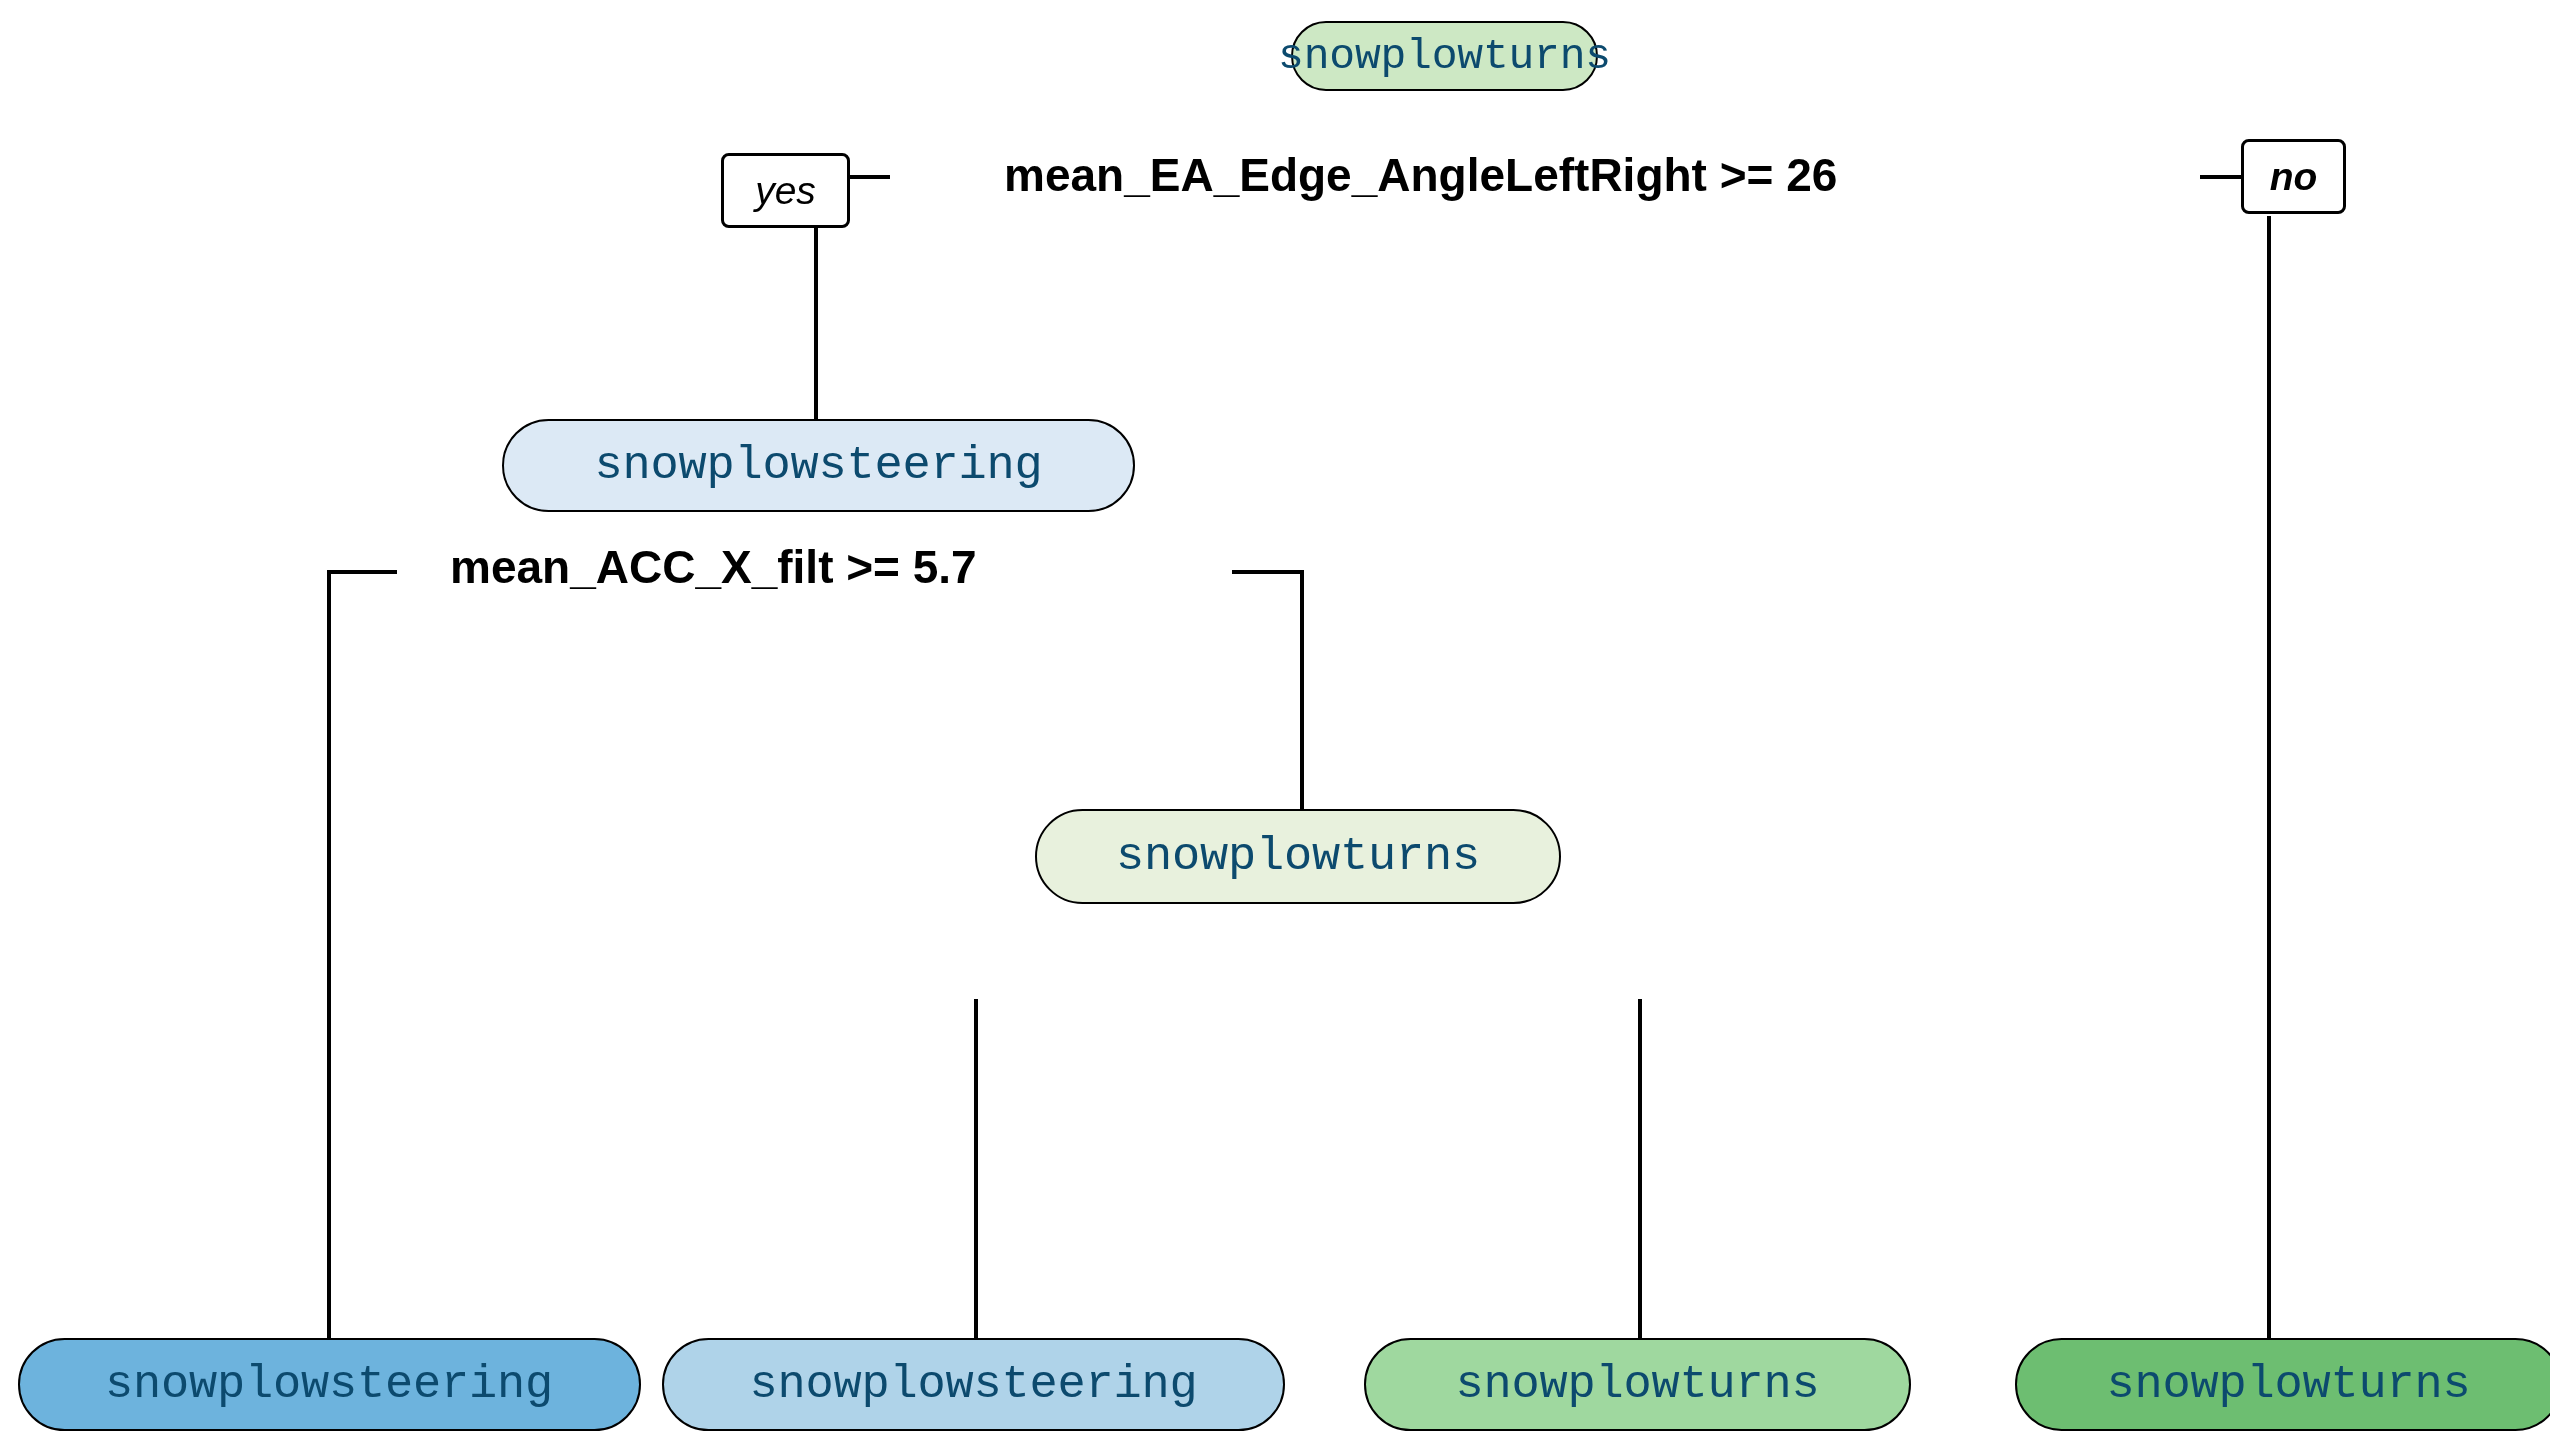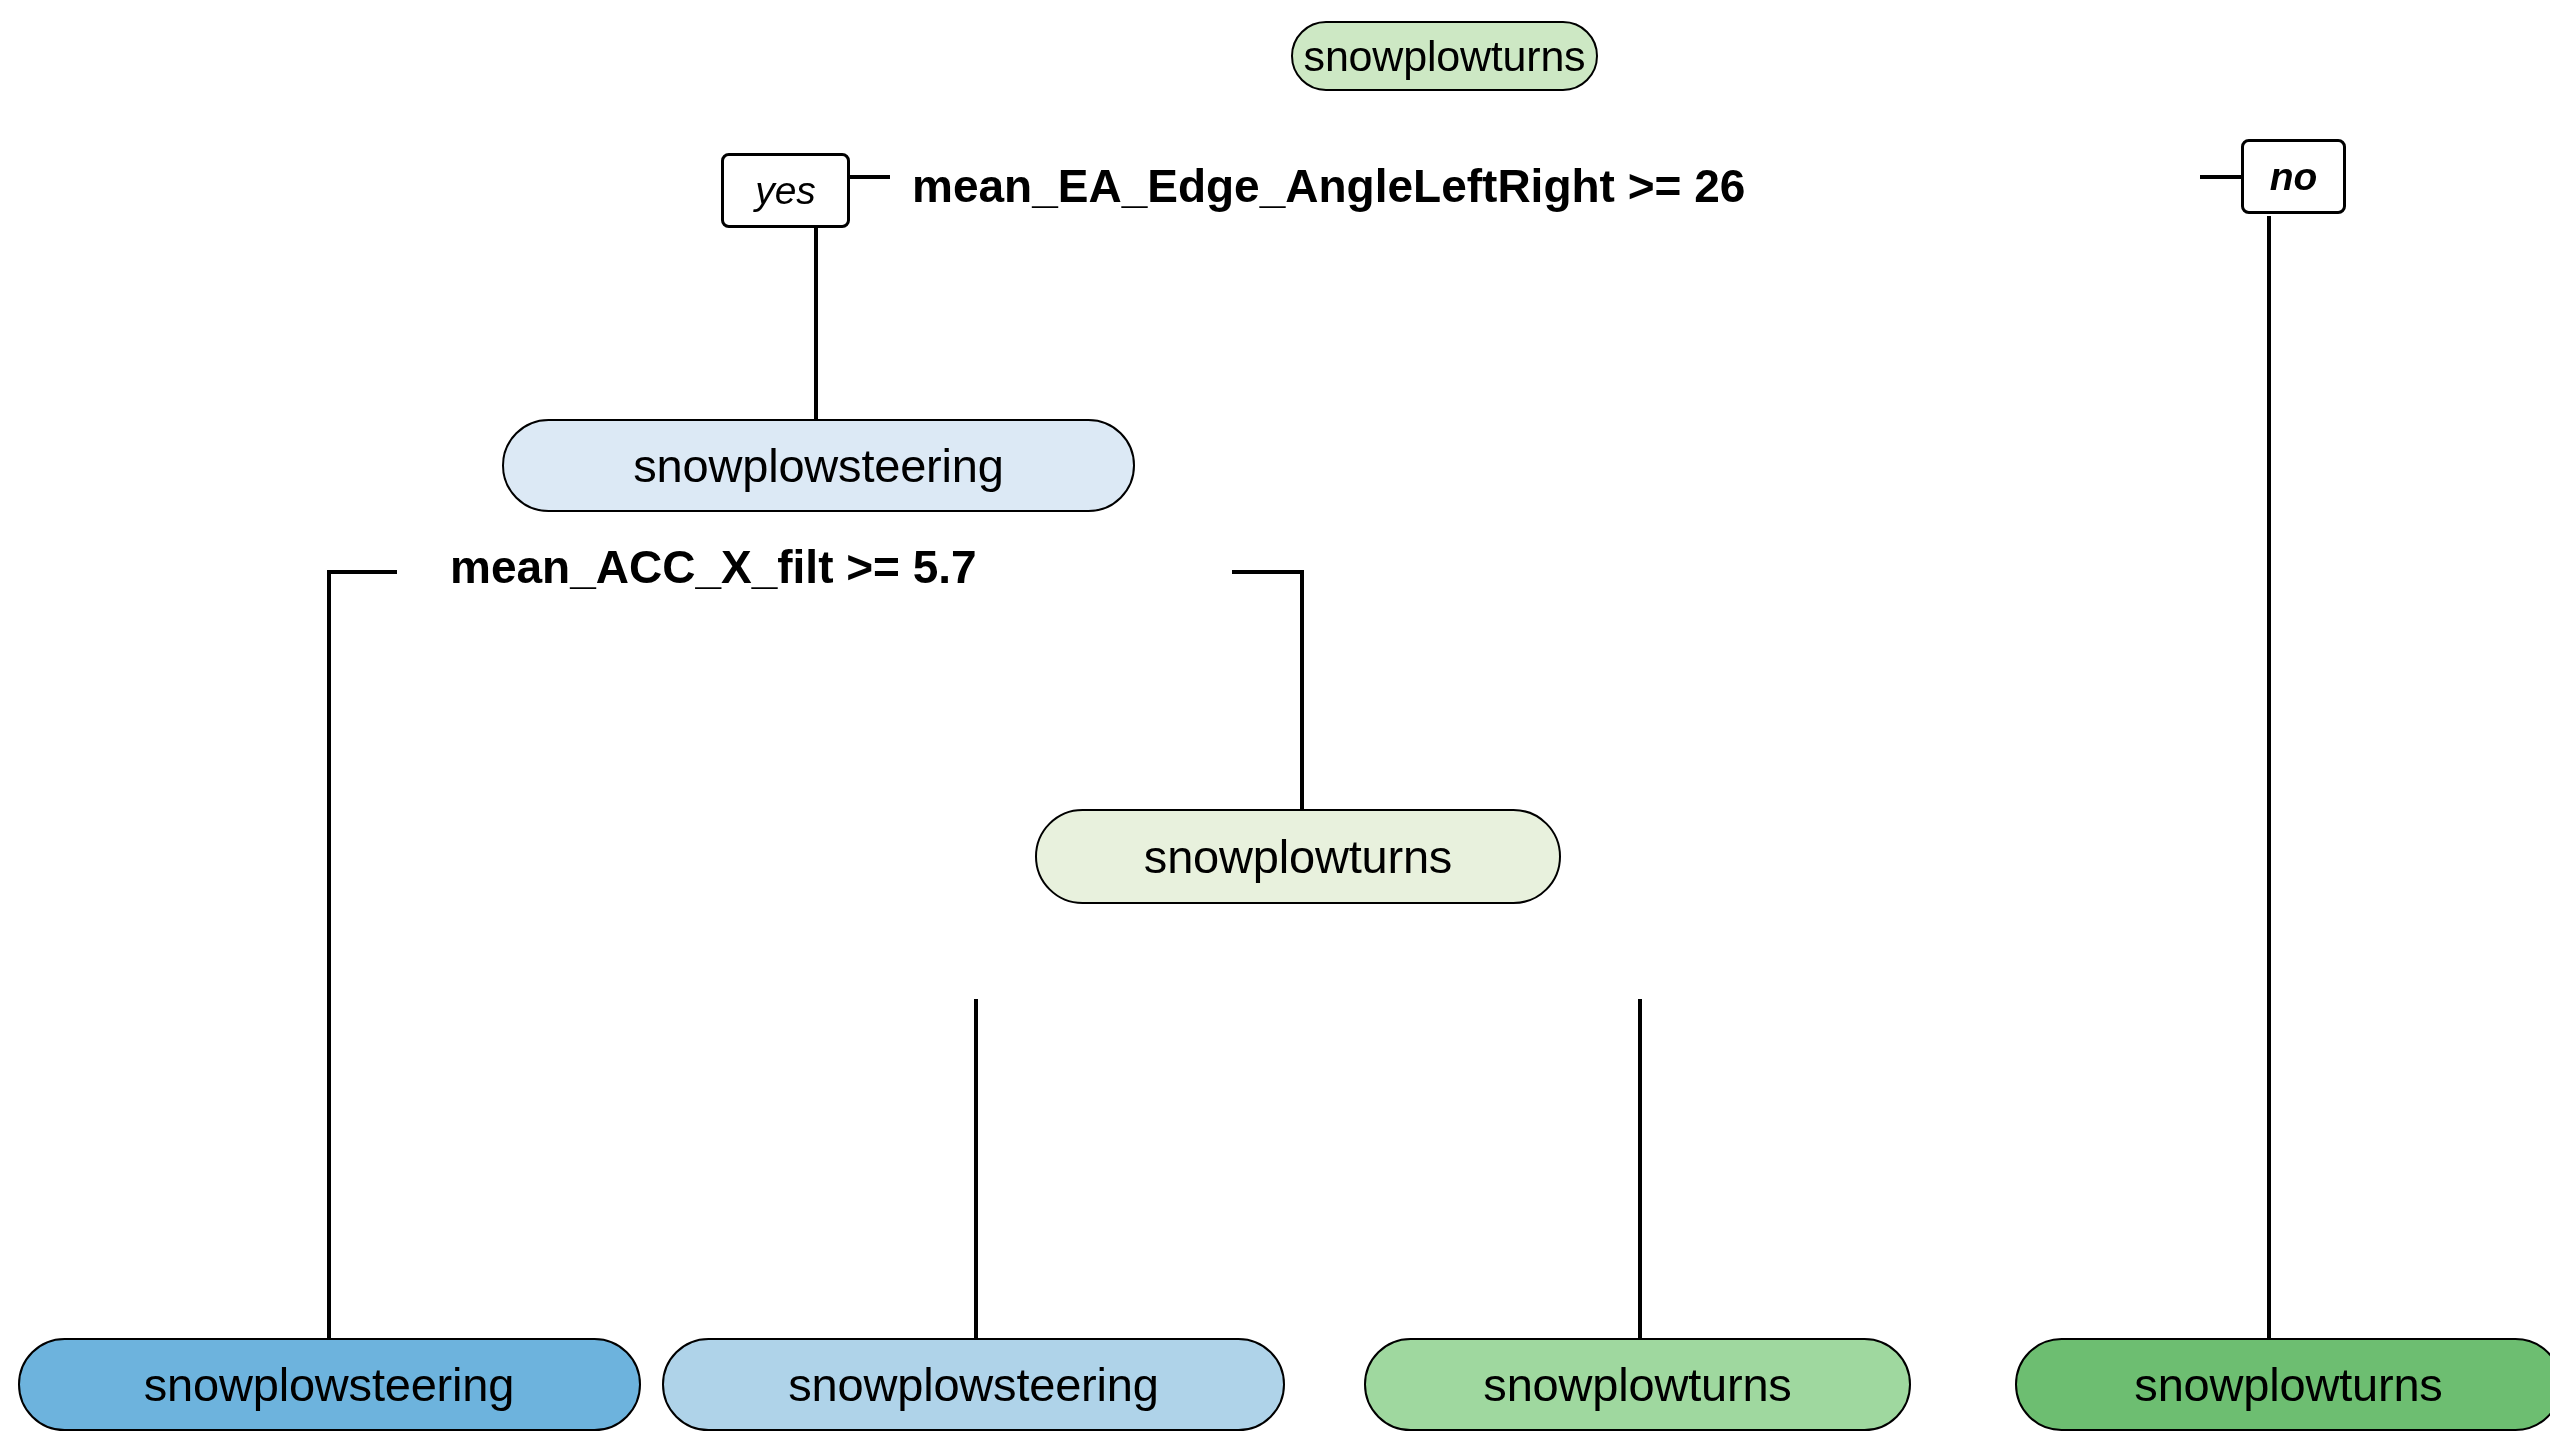--- a/index.html
+++ b/index.html
@@ -19,22 +19,22 @@
   }
   
   .node {
     position: absolute;
     box-sizing: border-box;
     border: 2.9px solid #000000;
     border-radius: 973px;
     display: flex;
     align-items: center;
     justify-content: center;
-    color: #000000;
-    font-family: Liberation Sans, sans-serif;
+    color: #0c4a6e;
+    font-family: Liberation Mono, monospace;
     font-weight: 400;
     white-space: nowrap;
     letter-spacing: -0.2px;
     text-align: right;
   }
   .node-label {
     display: block;
     line-height: 1;
   }
   
@@ -93,21 +93,21 @@
   <div class="edge-v" style="left:1638px; top:999px; height:339px;"></div>
 
   <div class="edge-h" style="left:849px; top:175px; width:41px;"></div>
 
   <div class="edge-h" style="left:2200px; top:175px; width:41px;"></div>
 
   <div class="node" style="left:1291px; top:21.4px; width:307px; height:70px; background:#CDE8C4; font-size:43px;">
     <span class="node-label">snowplowturns</span>
   </div>
 
-  <div class="split" style="left:912px; top:152px; font-size:46px;margin-top:11px;">mean_EA_Edge_AngleLeftRight &gt;= 26</div>
+  <div class="split" style="left:1004px; top:152px; font-size:46px;">mean_EA_Edge_AngleLeftRight &gt;= 26</div>
 
   <div class="yn-box" style="left:721px; top:153px; width:129px; height:75px; font-size:39px;">
     <span>yes</span>
   </div>
 
   <div class="yn-box" style="left:2241px; top:139px; width:105px; height:75px; font-size:39px;font-weight:bold;">
     <span>no</span>
   </div>
 
   <div class="node" style="left:502px; top:419px; width:633px; height:93px; background:#DCE9F5; font-size:47px;">

